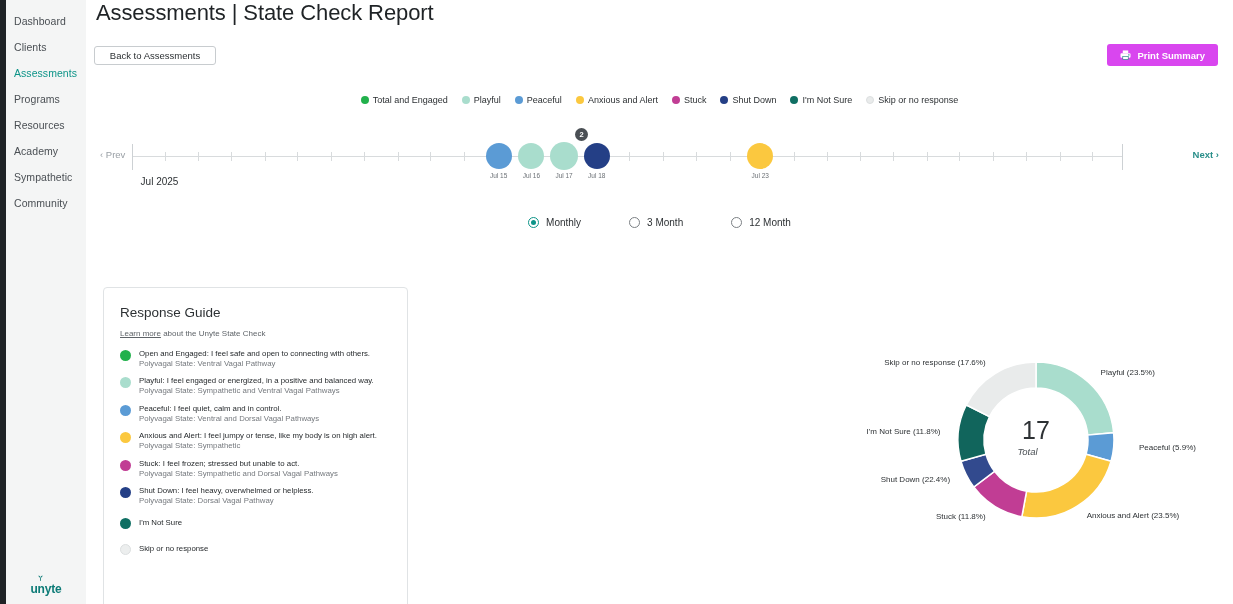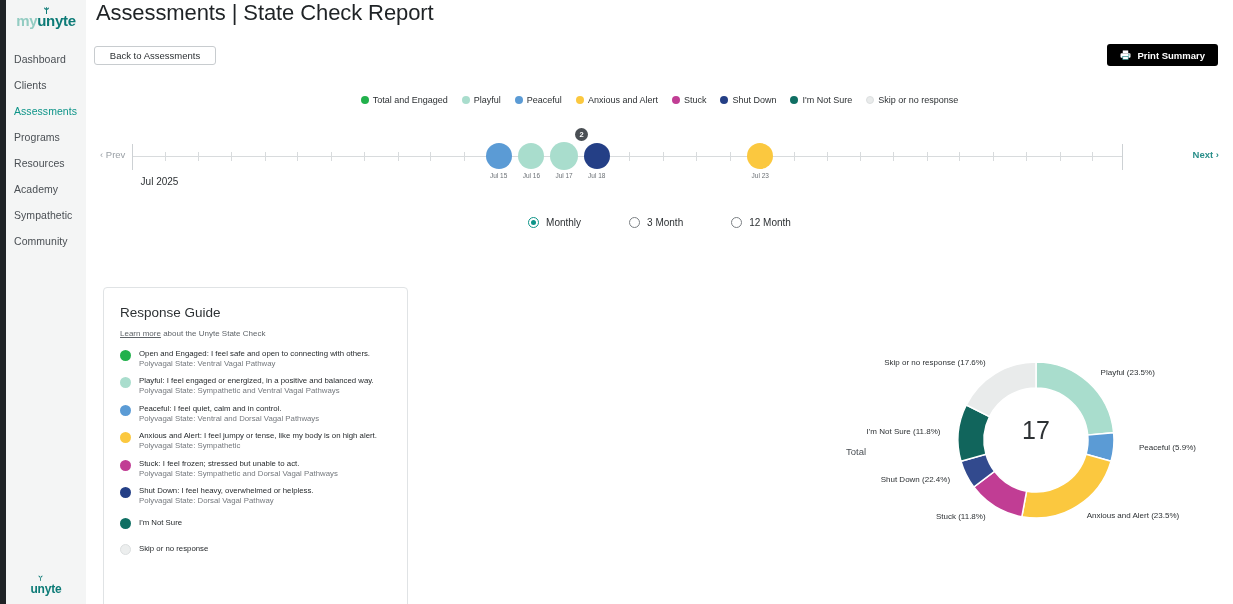--- a/index.html
+++ b/index.html
@@ -65,21 +65,21 @@
     border-radius: 3px;
     font-size: 9.5px; color: #2d3134;
     font-family: "Liberation Sans", sans-serif;
     cursor: pointer;
     display: flex; align-items: center; justify-content: center;
   }
 
   .print-btn {
     position: absolute; right: 15px; top: 44px;
     height: 22px; padding: 0 13px;
-    background: #000000;
+    background: #d946ef;
     border: none; border-radius: 3px;
     color: #ffffff; font-size: 9.5px; font-weight: bold;
     font-family: "Liberation Sans", sans-serif;
     display: flex; align-items: center; gap: 6px;
     cursor: pointer;
   }
   .printer-icon { width: 11px; height: 10px; display: block; }
 
   
   .legend {
@@ -185,44 +185,33 @@
   .donut-area {
     position: absolute; left: 760px; top: 330px;
     width: 380px; height: 230px;
   }
   .donut-svg { position: absolute; left: 0; top: 0; }
   .donut-center-num {
     position: absolute; left: 0; right: 0; text-align: center;
     top: 86px; font-size: 25px; color: #2d3134;
   }
   .donut-center-lbl {
-    position: absolute; left: 0; right: 17px; text-align: left;
-    top: 116px; font-size: 9.5px; color: #4a4f54;
+    position: absolute; left: 0; right: 17px; text-align: center;
+    top: 116px; font-size: 9.5px; color: #4a4f54; font-style: italic;
   }
   .slice-label {
     position: absolute; font-size: 8px; color: #2d3134; white-space: nowrap;
   }
 </style>
 </head>
 <body>
 
 <div class="app">
 
   <aside class="sidebar">
-    <div class="sidebar-logo">
-      <span class="logo-wrap">
-        <span class="logo-my">my</span><span class="logo-unyte">unyte</span>
-        <svg class="logo-sprout" viewBox="0 0 11 7">
-          <path d="M5.5 7 L5.5 3" stroke="#0d7b77" stroke-width="1" fill="none"></path>
-          <path d="M5.5 3 C4 3 3 1.6 3 0.4 C4.3 0.6 5.2 1.6 5.5 3Z" fill="#0d7b77"></path>
-          <path d="M5.5 3 C7 3 8 1.6 8 0.4 C6.7 0.6 5.8 1.6 5.5 3Z" fill="#0d7b77"></path>
-          <path d="M5.5 3 L5.5 0.2" stroke="#0d7b77" stroke-width="0.9"></path>
-        </svg>
-      </span>
-    </div>
     <nav class="nav">
       <div class="nav-item">Dashboard</div>
       <div class="nav-item">Clients</div>
       <div class="nav-item active">Assessments</div>
       <div class="nav-item">Programs</div>
       <div class="nav-item">Resources</div>
       <div class="nav-item">Academy</div>
       <div class="nav-item">Sympathetic</div>
       <div class="nav-item">Community</div>
     </nav>

